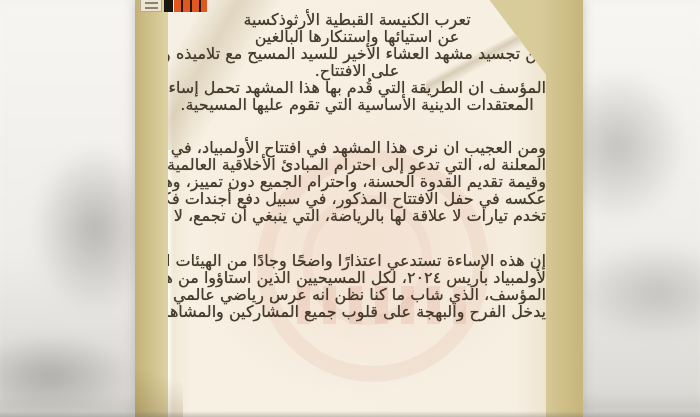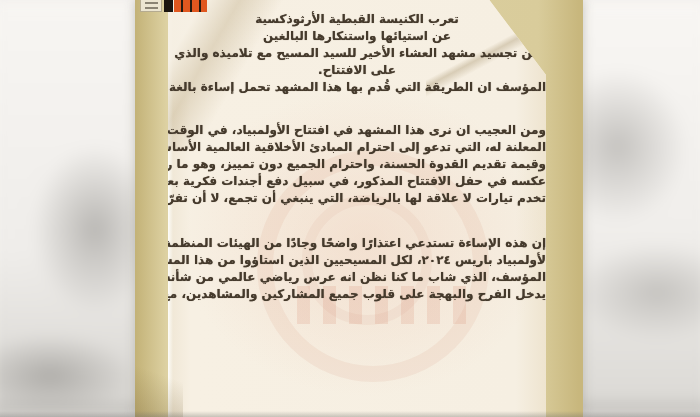--- a/index.html
+++ b/index.html
@@ -80,21 +80,21 @@
     position:absolute;left:50%;top:286px;width:170px;height:38px;margin-left:-60px;
     background:repeating-linear-gradient(90deg,rgba(214,140,114,0.20) 0 13px,rgba(214,140,114,0) 13px 26px);
     pointer-events:none;
   }
 
   
   .statement{
     position:absolute;inset:0;padding-top:11px;
     direction:rtl;text-align:center;
     color:#453a2c;
-    font-weight:bold;font-size:12px;line-height:17px;
+    font-weight:normal;font-size:16px;line-height:17px;
     text-shadow:0 0 0.7px rgba(69,58,44,0.75);
   }
   .para + .para{margin-top:26px;}
   .para:nth-of-type(3){margin-top:28px;}
   .line{white-space:nowrap;}
 
   
   .logo{position:absolute;left:5px;top:0;height:12px;display:flex;align-items:stretch;}
   .logo-box{
     width:20px;background:#ece5d1;border:1px solid #b5ab90;border-top:none;
@@ -133,20 +133,21 @@
       <div class="wm-circle-inner"></div>
       <div class="wm-stripes"></div>
 
       <div class="statement">
         <div class="para">
             <div class="line">تعرب الكنيسة القبطية الأرثوذكسية</div>
             <div class="line">عن استيائها واستنكارها البالغين</div>
             <div class="line">من تجسيد مشهد العشاء الأخير للسيد المسيح مع تلاميذه والذي</div>
             <div class="line">على الافتتاح.</div>
             <div class="line">المؤسف ان الطريقة التي قُدم بها هذا المشهد تحمل إساءة بالغة لأحد</div>
+            <div class="line">المعتقدات الدينية الأساسية التي تقوم عليها المسيحية.</div>
           </div>
         <div class="para">
             <div class="line">ومن العجيب ان نرى هذا المشهد في افتتاح الأولمبياد، في الوقت الذي</div>
             <div class="line">المعلنة له، التي تدعو إلى احترام المبادئ الأخلاقية العالمية الأساسية،</div>
             <div class="line">وقيمة تقديم القدوة الحسنة، واحترام الجميع دون تمييز، وهو ما رأينا</div>
             <div class="line">عكسه في حفل الافتتاح المذكور، في سبيل دفع أجندات فكرية بعينها</div>
             <div class="line">تخدم تيارات لا علاقة لها بالرياضة، التي ينبغي أن تجمع، لا أن تفرّق.</div>
           </div>
         <div class="para">
             <div class="line">إن هذه الإساءة تستدعي اعتذارًا واضحًا وجادًا من الهيئات المنظمة</div>

